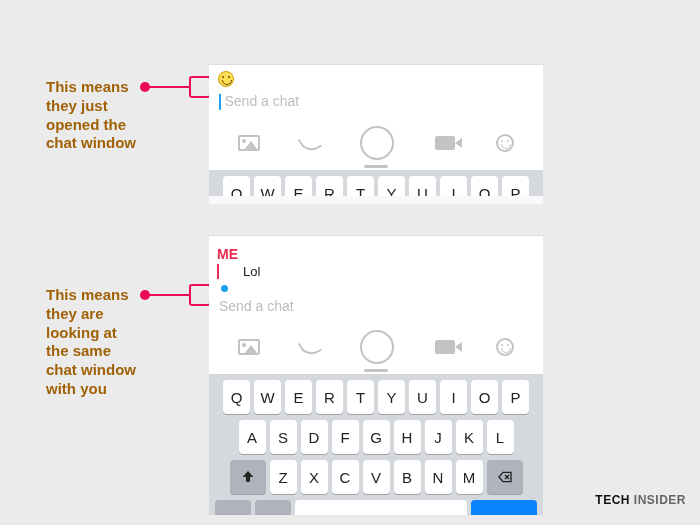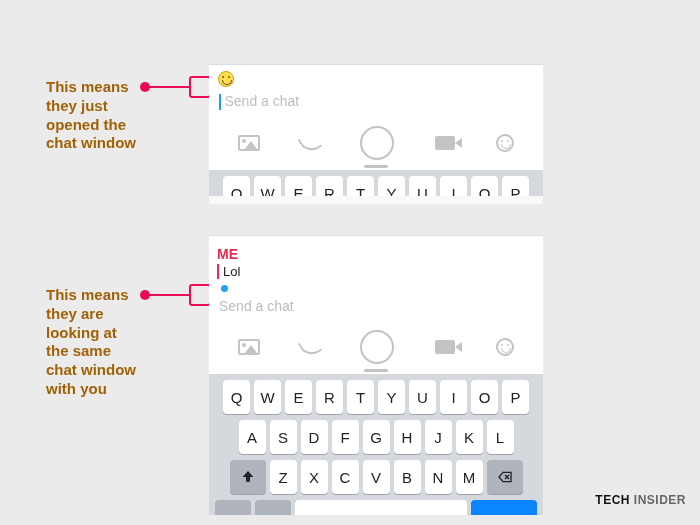--- a/index.html
+++ b/index.html
@@ -73,21 +73,21 @@
     width: 7px; height: 7px; background: #1ea1f1;
     border-radius: 50%; margin-left: 12px;
   }
   .me-header {
     font-size: 14px; font-weight: 700;
     color: #ea2a4e;
     padding: 4px 16px 0 8px;
   }
   .me-msg {
     border-left: 2px solid #ea2a4e;
-    padding: 0 4px; margin: 2px 8px 6px 8px;
+    padding: 0 24px; margin: 2px 8px 6px 8px;
     font-size: 13px; color: #222;
   }
   .input-row {
     padding: 6px 10px 10px 10px;
     font-size: 14px; color: #bdbdbd;
     position: relative;
   }
   .cursor {
     display: inline-block;
     width: 1.5px; height: 16px;

